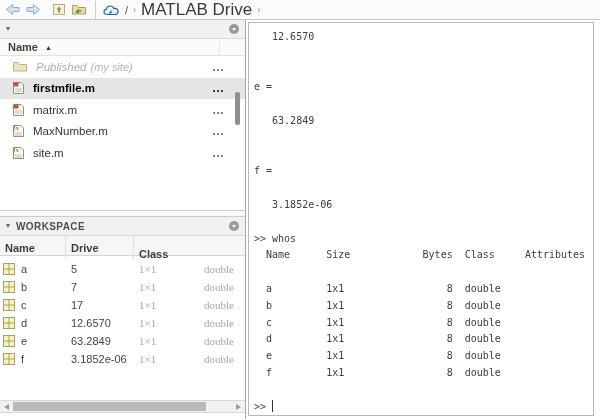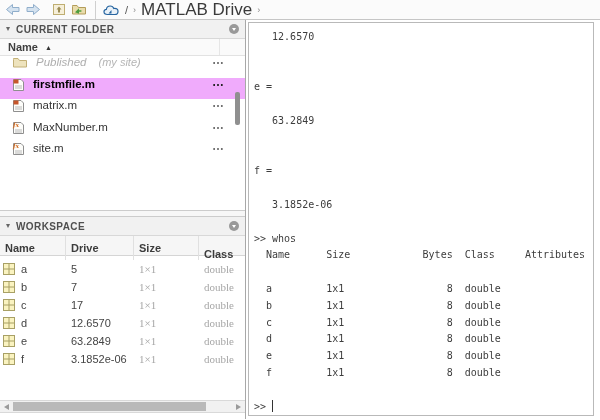--- a/index.html
+++ b/index.html
@@ -35,26 +35,26 @@
                       border-top:3px solid #fff; }
 
   
   .cf { flex:0 0 190px; display:flex; flex-direction:column; }
   .cf-colheader { height:17px; background:#fafafa; border-bottom:1px solid #e2e2e2;
                   display:flex; align-items:center; padding-left:8px;
                   font-size:11px; font-weight:bold; color:#3f3f3f; flex:0 0 auto; }
   .sort-arrow { font-size:7px; color:#333; margin-left:7px; }
   .cf-colheader .spacer { margin-left:auto; width:26px; height:100%;
                           border-left:1px solid #e6e6e6; }
-  .file-row { height:21.5px; display:flex; align-items:flex-start; padding-left:12px; }
-  .file-row.selected { background:#f0abfc; }
+  .file-row { height:21.5px; display:flex; align-items:center; padding-left:12px; }
+  .file-row.selected { background:#e5e5e5; }
   .file-label { margin-left:8px; font-size:11.5px; color:#353535; }
   .file-row.selected .file-label { color:#000; font-weight:bold; }
   .file-row.muted .file-label { color:#aeaeae; font-style:italic; }
-  .file-suffix { font-size:11px; color:#b5b5b5; font-style:italic; margin-left:12px; }
+  .file-suffix { font-size:11px; color:#b5b5b5; font-style:italic; margin-left:4px; }
   .dots { margin-left:auto; margin-right:20px; color:#6f6f6f; font-weight:bold;
           font-size:12px; letter-spacing:1px; cursor:pointer; line-height:8px; }
   .file-row.selected .dots { color:#222; }
   .vscroll-thumb { position:absolute; right:5px; top:72px; width:5px; height:33px;
                    background:#8f8f8f; border-radius:2px; }
 
   
   .panel-gap { height:7px; background:#f7f7f7; border-top:1px solid #cccccc;
                border-bottom:1px solid #cccccc; flex:0 0 auto; }
 
@@ -137,21 +137,20 @@
   </div>
 </div>
 
 <div class="main">
 
   <div class="left">
 
     <div class="cf">
       <div class="panel-header">
         <span class="tri">▾</span>
-        <span class="panel-title">CURRENT FOLDER</span>
         <span class="panel-btn"></span>
       </div>
       <div class="cf-colheader">
         <span>Name</span>
         <span class="sort-arrow">▲</span>
         <span class="spacer"></span>
       </div>
 
       <div class="file-row muted">
         <svg width="16" height="13" viewBox="0 0 16 13">
@@ -214,21 +213,20 @@
     <div class="ws">
       <div class="panel-header">
         <span class="tri">▾</span>
         <span class="panel-title">WORKSPACE</span>
         <span class="panel-btn"></span>
       </div>
 
       <div class="ws-grid ws-colheader">
         <div>Name</div>
         <div>Drive</div>
-        <div>Size</div>
         <div>Class</div>
       </div>
 
       <div class="ws-rows">
         <div class="ws-grid ws-row">
           <div class="cell-name">
             <svg width="12" height="12" viewBox="0 0 12 12">
               <rect x="0.5" y="0.5" width="11" height="11" fill="#faf3c0" stroke="#a8a065"></rect>
               <line x1="6" y1="0.5" x2="6" y2="11.5" stroke="#a8a065"></line>
                 <line x1="0.5" y1="6" x2="11.5" y2="6" stroke="#a8a065"></line>

